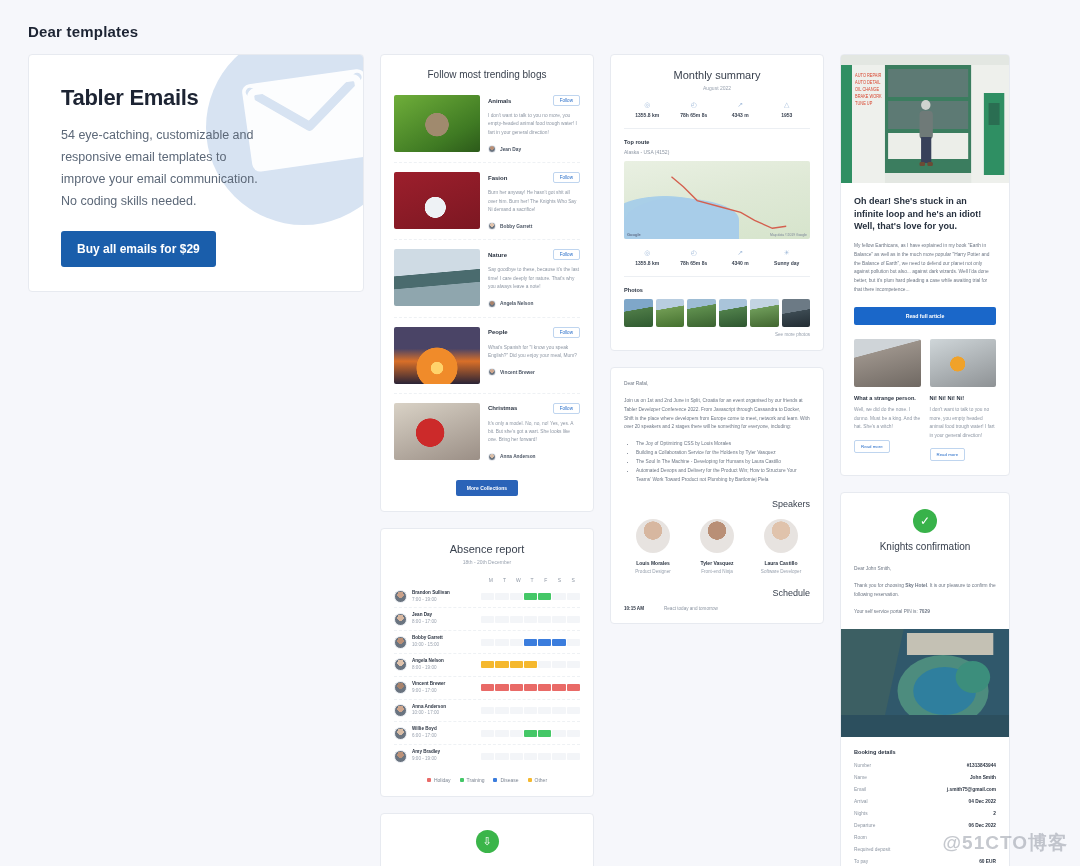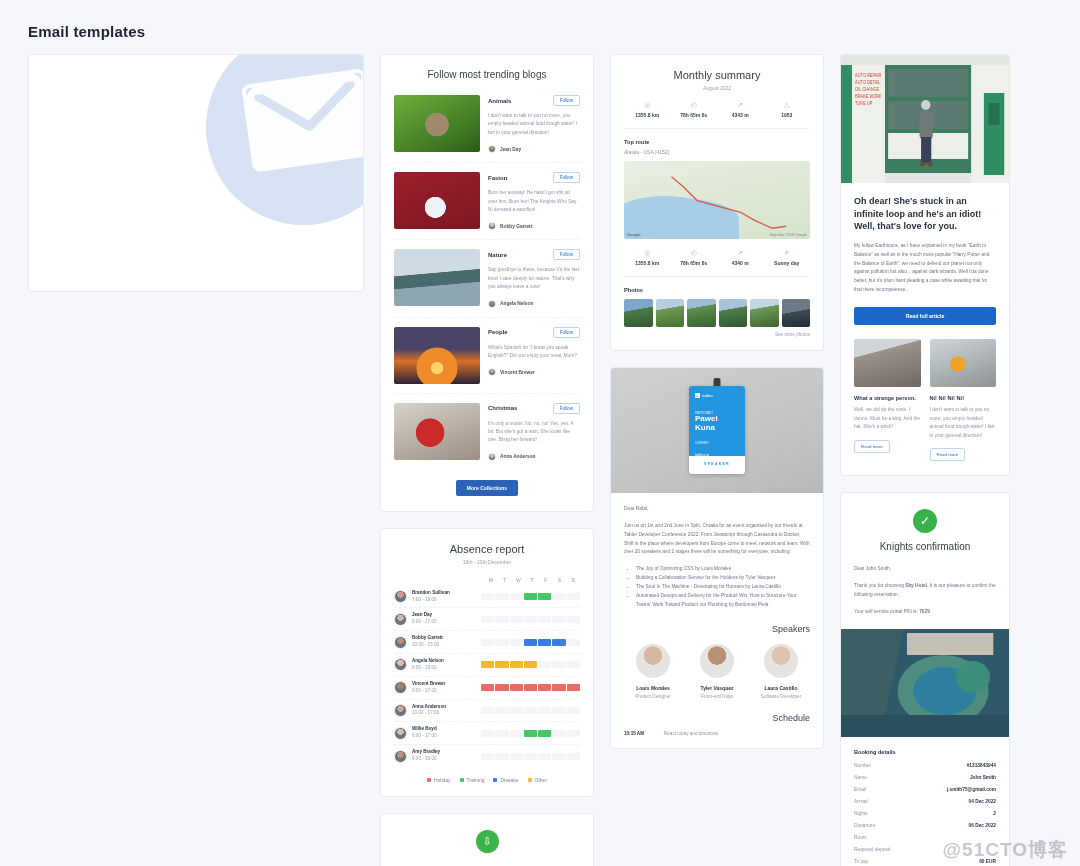--- a/index.html
+++ b/index.html
@@ -162,41 +162,46 @@
     width: 24px; height: 24px; border-radius: 50%; background: #38b24a; color: #fff;
     display: inline-flex; align-items: center; justify-content: center; font-size: 12px;
   }
   .bk-title { font-size: 10px; color: #39414e; margin-top: 8px; }
   .bk-txt { padding: 0 13px 12px; }
   .bk-img { height: 108px; background: linear-gradient(150deg,#2e4a60,#3f6f72 45%,#6b8f6a); }
   .bk-det { padding: 12px 13px 10px; }
   .det-row { display: flex; justify-content: space-between; padding: 3.5px 0; }
   .det-k { font-size: 4.8px; color: #8d96a3; }
   .det-v { font-size: 4.8px; color: #2b3442; font-weight: bold; }
-  .wm { position: absolute; right: 12px; bottom: 3px; pointer-events: none; margin-left: 33px; }
+  .wm { position: absolute; right: 12px; bottom: 10px; pointer-events: none; margin-left: 33px; }
   .wm-txt { font-size: 19px; color: rgba(150,155,165,.55); font-weight: bold; letter-spacing: 1px; }
   b { font-weight: bold; }
 </style>
 </head>
 <body>
 
-<div class="page-title">Email templates</div>
+<div class="page-title">Dear templates</div>
 
 <div class="masonry">
 
   <div class="col col-hero">
     <div class="card hero">
       <div class="hero-circle"></div>
       <svg class="hero-env" width="150" height="125" viewBox="0 0 150 125">
         <g transform="rotate(-8 75 62)">
           <rect x="18" y="16" width="124" height="88" rx="8" fill="#fff"></rect>
           <path d="M26 24 L80 66 L134 24" fill="none" stroke="#d7e3f2" stroke-width="9" stroke-linecap="round" stroke-linejoin="round"></path>
           <rect x="26" y="24" width="108" height="72" rx="5" fill="none" stroke="#fff" stroke-width="7"></rect>
         </g>
       </svg>
+      <div class="hero-inner">
+        <h1>Tabler Emails</h1>
+        <p>54 eye-catching, customizable and responsive email templates to improve your email communication. No coding skills needed.</p>
+        <button class="btn-primary">Buy all emails for $29</button>
+      </div>
     </div>
   </div>
 
   <div class="col col-b">
 
     <div class="card">
       <div class="ec">
         <div class="ec-title" style="font-size:10px;margin-bottom:6px">Follow most trending blogs</div>
         <div id="blog-rows">
             <div class="blog-row">
@@ -504,40 +509,20 @@
             <div style="background: linear-gradient(170deg, rgb(157, 188, 212) 0px, rgb(157, 188, 212) 30%, rgb(95, 143, 78) 31%, rgb(58, 98, 48));"></div>
             <div style="background: linear-gradient(170deg, rgb(169, 196, 218) 0px, rgb(169, 196, 218) 36%, rgb(79, 127, 74) 37%, rgb(46, 86, 48));"></div>
             <div style="background: linear-gradient(170deg, rgb(195, 212, 226) 0px, rgb(195, 212, 226) 32%, rgb(109, 154, 88) 33%, rgb(64, 101, 47));"></div>
             <div style="background: linear-gradient(170deg, rgb(108, 122, 133) 0px, rgb(108, 122, 133) 45%, rgb(60, 74, 82) 46%, rgb(34, 44, 51));"></div>
           </div>
         <div class="more-link">See more photos</div>
       </div>
     </div>
 
     <div class="card">
-      <div class="conf-hero">
-        <div class="clip"></div>
-        <div class="badge-card">
-          <div class="badge-top">
-            <div class="badge-brand">
-              <svg width="5" height="5" viewBox="0 0 10 10">
-                  <rect width="10" height="10" rx="2" fill="#fff"></rect>
-                  <path d="M3 4l1.6 1.6L3 7.2M5.6 7.2h2" stroke="#2296e0" stroke-width="1" fill="none" stroke-linecap="round"></path>
-                </svg>
-              <span>tabler</span>
-            </div>
-            <div class="badge-kicker">PARTICIPANT</div>
-            <div class="badge-name">Pawel</div>
-            <div class="badge-name">Kuna</div>
-            <div class="badge-kicker" style="margin-top:8px">COMPANY</div>
-            <div class="badge-url">tabler.io</div>
-          </div>
-          <div class="badge-foot">SPEAKER</div>
-        </div>
-      </div>
       <div class="conf-body">
         <div class="p-sm">Dear Rafal,</div>
         <div class="p-sm">Join us on 1st and 2nd June in Split, Croatia for an event organised by our friends at Tabler Developer Conference 2022. From Javascript through Cassandra to Docker, Shift is the place where developers from Europe come to meet, network and learn. With over 20 speakers and 2 stages there will be something for everyone, including:</div>
         <ul class="conf-list" id="conf-bullets">
             <li>The Joy of Optimizing CSS by Louis Morales</li>
             <li>Building a Collaboration Service for the Holdens by Tyler Vasquez</li>
             <li>The Soul In The Machine - Developing for Humans by Laura Castillo</li>
             <li>Automated Devops and Delivery for the Product Win; How to Structure Your Teams' Work Toward Product not Plumbing by Bartlomiej Piela</li>
           </ul>
         <div class="spk-title">Speakers</div>

